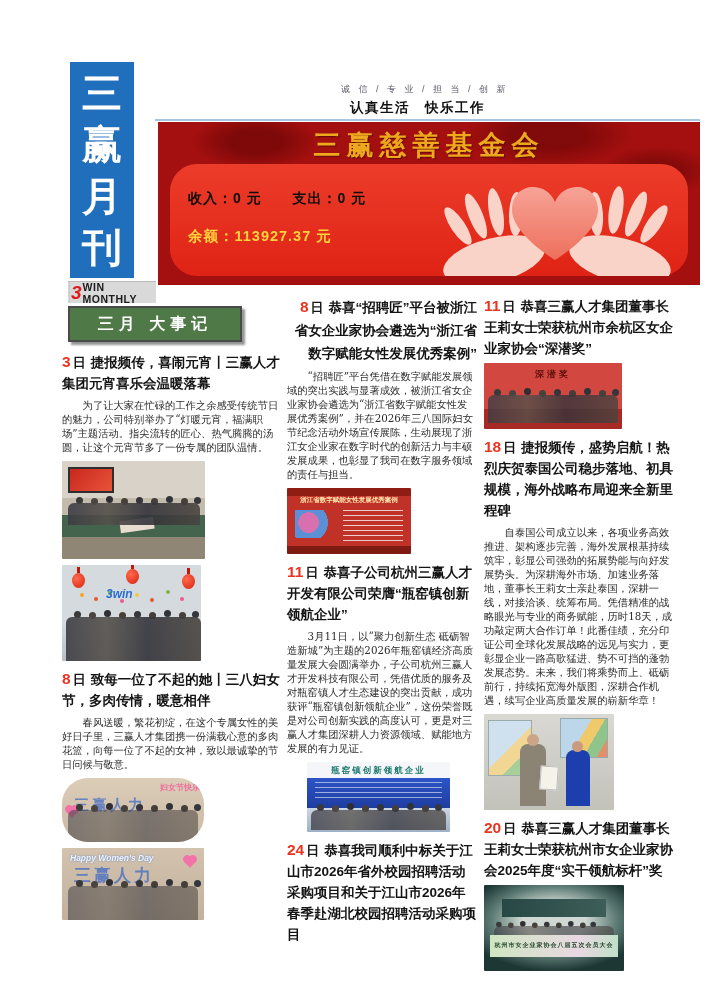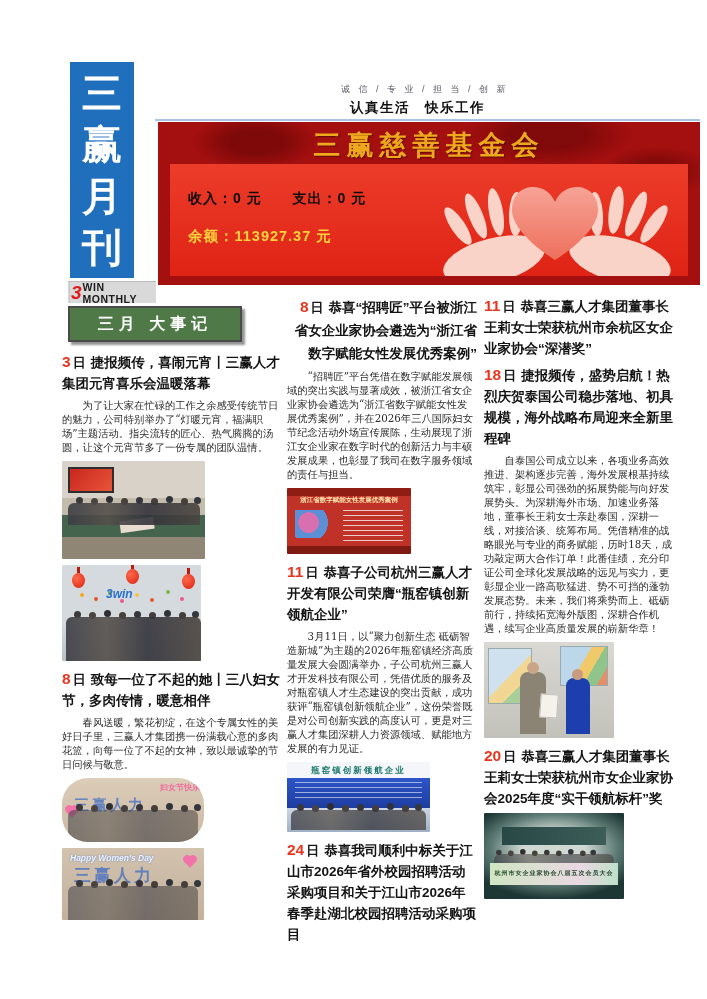--- a/index.html
+++ b/index.html
@@ -33,21 +33,21 @@
   .banner { position:absolute; left:158px; top:122px; width:542px; height:163px;
     background:
       radial-gradient(90px 40px at 18% 12%, rgba(120,8,8,.85) 30%, transparent 70%),
       radial-gradient(120px 45px at 72% 8%, rgba(120,8,8,.8) 30%, transparent 70%),
       radial-gradient(80px 35px at 92% 30%, rgba(125,9,9,.8) 30%, transparent 70%),
       #a40f0f; }
   .banner-title { position:absolute; left:0; right:0; top:5px; text-align:center;
     font-family:"DejaVu Serif", serif; font-weight:bold; font-size:27px; color:#eda81d;
     letter-spacing:6px; text-shadow:1px 1px 1px rgba(0,0,0,.4); }
   .banner-inner { position:absolute; left:12px; right:12px; top:42px; bottom:9px;
-    background:linear-gradient(180deg,#ec3c2a,#df2315); }
+    background:linear-gradient(180deg,#ec3c2a,#df2315);border-radius:27px; }
   .fin-row { position:absolute; left:18px; top:26px; font-weight:bold; font-size:14px;
     color:#0d0d0d; letter-spacing:1px; }
   .fin-row .gap { display:inline-block; width:26px; }
   .fin-balance { position:absolute; left:18px; top:63px; font-weight:bold;
     font-size:14.5px; color:#ffd33c; letter-spacing:1px; }
   .heart-hands { position:absolute; right:2px; bottom:0; }
 
   
   .badge { position:absolute; left:68px; top:306px; width:174px; height:36px;
     background:#4f7a47; border:2px solid #4a4a4a; box-shadow:3px 3px 2px rgba(60,60,60,.55);
@@ -107,21 +107,21 @@
 
   .p-redboard { width:124px; height:66px;
     background:linear-gradient(180deg,#8f1d14 0 12%,#c03227 12% 88%,#7e1a12 88%); }
   .p-redboard .cap { position:absolute; left:0; right:0; top:8px; text-align:center;
     color:#ffe9b0; font-size:6.5px; font-weight:bold; }
   .p-redboard .map { position:absolute; left:8px; top:22px; width:34px; height:28px;
     background:radial-gradient(circle at 40% 45%, #d86fae 0 40%, #5b8fd6 41% 75%, transparent 76%); }
   .p-redboard .lines { position:absolute; right:8px; top:22px; width:60px; height:32px;
     background:repeating-linear-gradient(180deg, rgba(255,255,255,.75) 0 1px, transparent 1px 5px); }
 
-  .p-pingyao { width:143px; height:70px; background:#f4f6fa; }
+  .p-pingyao { width:143px; height:70px; background:#f4f6fa;margin-left:20px; }
   .p-pingyao .cap { position:absolute; left:0; right:0; top:3px; text-align:center;
     color:#1f7a6e; font-weight:bold; font-size:8.5px; letter-spacing:2px;
     font-family:"DejaVu Serif", serif; }
   .p-pingyao .screen { position:absolute; left:0; right:0; top:16px; height:30px;
     background:linear-gradient(180deg,#2d55c8,#1d3da0); }
   .p-pingyao .screen .txt { position:absolute; left:8px; right:8px; top:4px; height:20px;
     background:repeating-linear-gradient(180deg, rgba(255,255,255,.55) 0 1px, transparent 1px 5px); }
   .p-pingyao .stage { position:absolute; left:0; right:0; bottom:0; height:24px;
     background:linear-gradient(180deg,#cdd6e4,#9fb0c4); }
 
@@ -284,20 +284,25 @@
     <div class="item-head">
       <span class="d">24</span><span class="ds">日</span><span>恭喜我司顺利中标关于江山市2026年省外校园招聘活动采购项目和关于江山市2026年春季赴湖北校园招聘活动采购项目</span>
     </div>
   </div>
 
   <div class="col col3">
     <div class="item-head">
       <span class="d">11</span><span class="ds">日</span><span>恭喜三赢人才集团董事长王莉女士荣获杭州市余杭区女企业家协会“深潜奖”</span>
     </div>
 
+    <div class="photo p-shenqian">
+      <div class="cap">深潜奖</div>
+      <div class="crowd-heads" style="left:10px; top:26px;"></div>
+      <div class="crowd-bodies" style="left:4px; top:32px; width:130px; height:28px; opacity:.8;"></div>
+    </div>
 
     <div class="item-head">
       <span class="d">18</span><span class="ds">日</span><span>捷报频传，盛势启航！热烈庆贺泰国公司稳步落地、初具规模，海外战略布局迎来全新里程碑</span>
     </div>
     <div class="item-body">自泰国公司成立以来，各项业务高效推进、架构逐步完善，海外发展根基持续筑牢，彰显公司强劲的拓展势能与向好发展势头。为深耕海外市场、加速业务落地，董事长王莉女士亲赴泰国，深耕一线，对接洽谈、统筹布局。凭借精准的战略眼光与专业的商务赋能，历时18天，成功敲定两大合作订单！此番佳绩，充分印证公司全球化发展战略的远见与实力，更彰显企业一路高歌猛进、势不可挡的蓬勃发展态势。未来，我们将乘势而上、砥砺前行，持续拓宽海外版图，深耕合作机遇，续写企业高质量发展的崭新华章！</div>
 
     <div class="photo p-thailand">
       <div class="map1"></div>
       <div class="map2"></div>
       <div class="man"></div>

